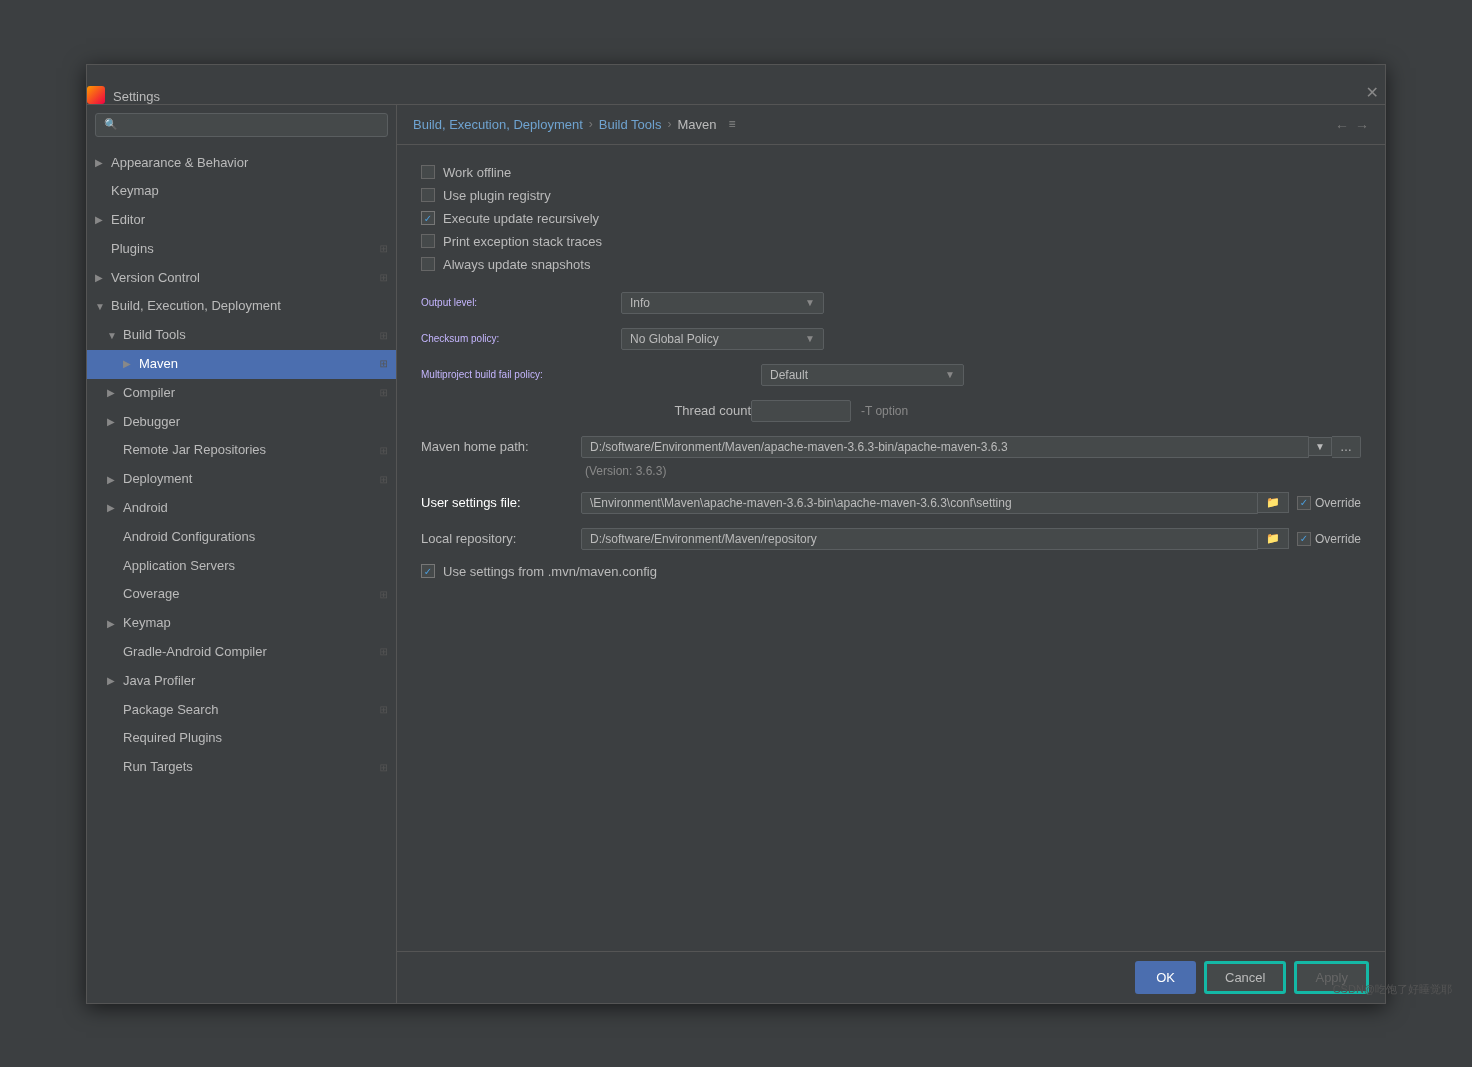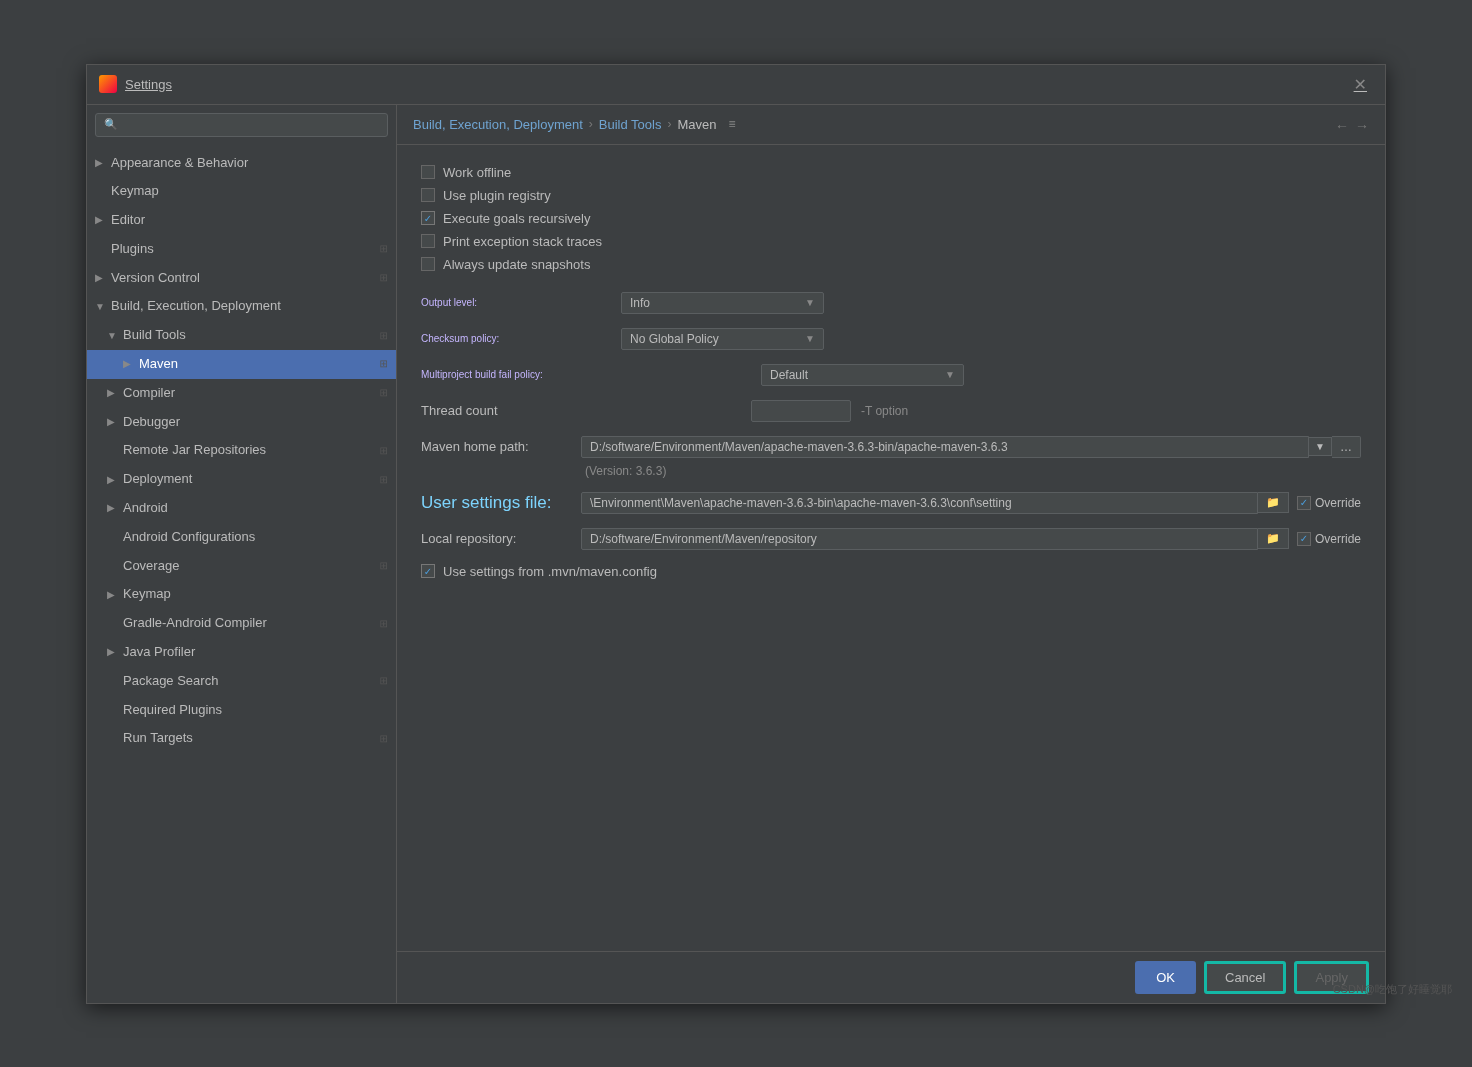--- a/index.html
+++ b/index.html
@@ -20,25 +20,24 @@
       background: #3c3f41;
       border: 1px solid #555;
       display: flex;
       flex-direction: column;
       box-shadow: 0 4px 20px rgba(0,0,0,0.6);
     }
     .title-bar {
       background: #3c3f41;
       height: 40px;
       display: flex;
-      align-items: center;
-      padding: 0 12px;
+      align-items: flex-end;
+      padding: 0 0;
       border-bottom: 1px solid #555;
       flex-shrink: 0;
-      text-decoration: underline;
     }
     .title-bar-icon {
       width: 18px;
       height: 18px;
       background: linear-gradient(135deg, #f90, #e04);
       border-radius: 3px;
       margin-right: 8px;
       flex-shrink: 0;
     }
     .title-bar-text {
@@ -196,20 +195,21 @@
     .thread-count-row {
       display: flex;
       align-items: center;
       margin-bottom: 14px;
       gap: 0;
     }
     .thread-count-label {
       width: 330px;
       color: #bbb;
       font-size: 13px;
+      text-align: right;
     }
     .thread-count-input {
       background: #45494a;
       border: 1px solid #5a5e60;
       color: #bbb;
       padding: 3px 8px;
       font-size: 12px;
       width: 100px;
       border-radius: 2px;
       outline: none;
@@ -265,22 +265,22 @@
       font-size: 12px;
       margin-bottom: 14px;
     }
     .settings-file-row {
       display: flex;
       align-items: center;
       margin-bottom: 14px;
     }
     .settings-file-label {
       width: 160px;
-      color: #7dd3fc;
-      font-size: 17px;
+      color: #ffffff;
+      font-size: 13px;
       flex-shrink: 0;
     }
     .settings-file-input {
       background: #45494a;
       border: 1px solid #5a5e60;
       color: #bbb;
       padding: 3px 8px;
       font-size: 12px;
       flex: 1;
       outline: none;
@@ -443,20 +443,24 @@
           <span class="label">Deployment</span>
           <span class="settings-icon">⊞</span>
         </div>
         <div class="tree-item tree-indent-1">
           <span class="arrow">▶</span>
           <span class="label">Android</span>
         </div>
         <div class="tree-item tree-indent-1">
           <span class="arrow"></span>
           <span class="label">Android Configurations</span>
+        </div>
+        <div class="tree-item tree-indent-1">
+          <span class="arrow"></span>
+          <span class="label">Application Servers</span>
         </div>
         <div class="tree-item tree-indent-1">
           <span class="arrow"></span>
           <span class="label">Coverage</span>
           <span class="settings-icon">⊞</span>
         </div>
         <div class="tree-item tree-indent-1">
           <span class="arrow">▶</span>
           <span class="label">Keymap</span>
         </div>
@@ -514,21 +518,21 @@
         <div class="form-row checkbox-row">
           <label class="checkbox-wrap">
             <div class="checkbox"></div>
             <span>Use plugin registry</span>
           </label>
         </div>
 
         <div class="form-row checkbox-row">
           <label class="checkbox-wrap">
             <div class="checkbox checked"></div>
-            <span>Execute goals recursively</span>
+            <span>Execute update recursively</span>
           </label>
         </div>
 
         <div class="form-row checkbox-row">
           <label class="checkbox-wrap">
             <div class="checkbox"></div>
             <span>Print exception stack traces</span>
           </label>
         </div>
 

